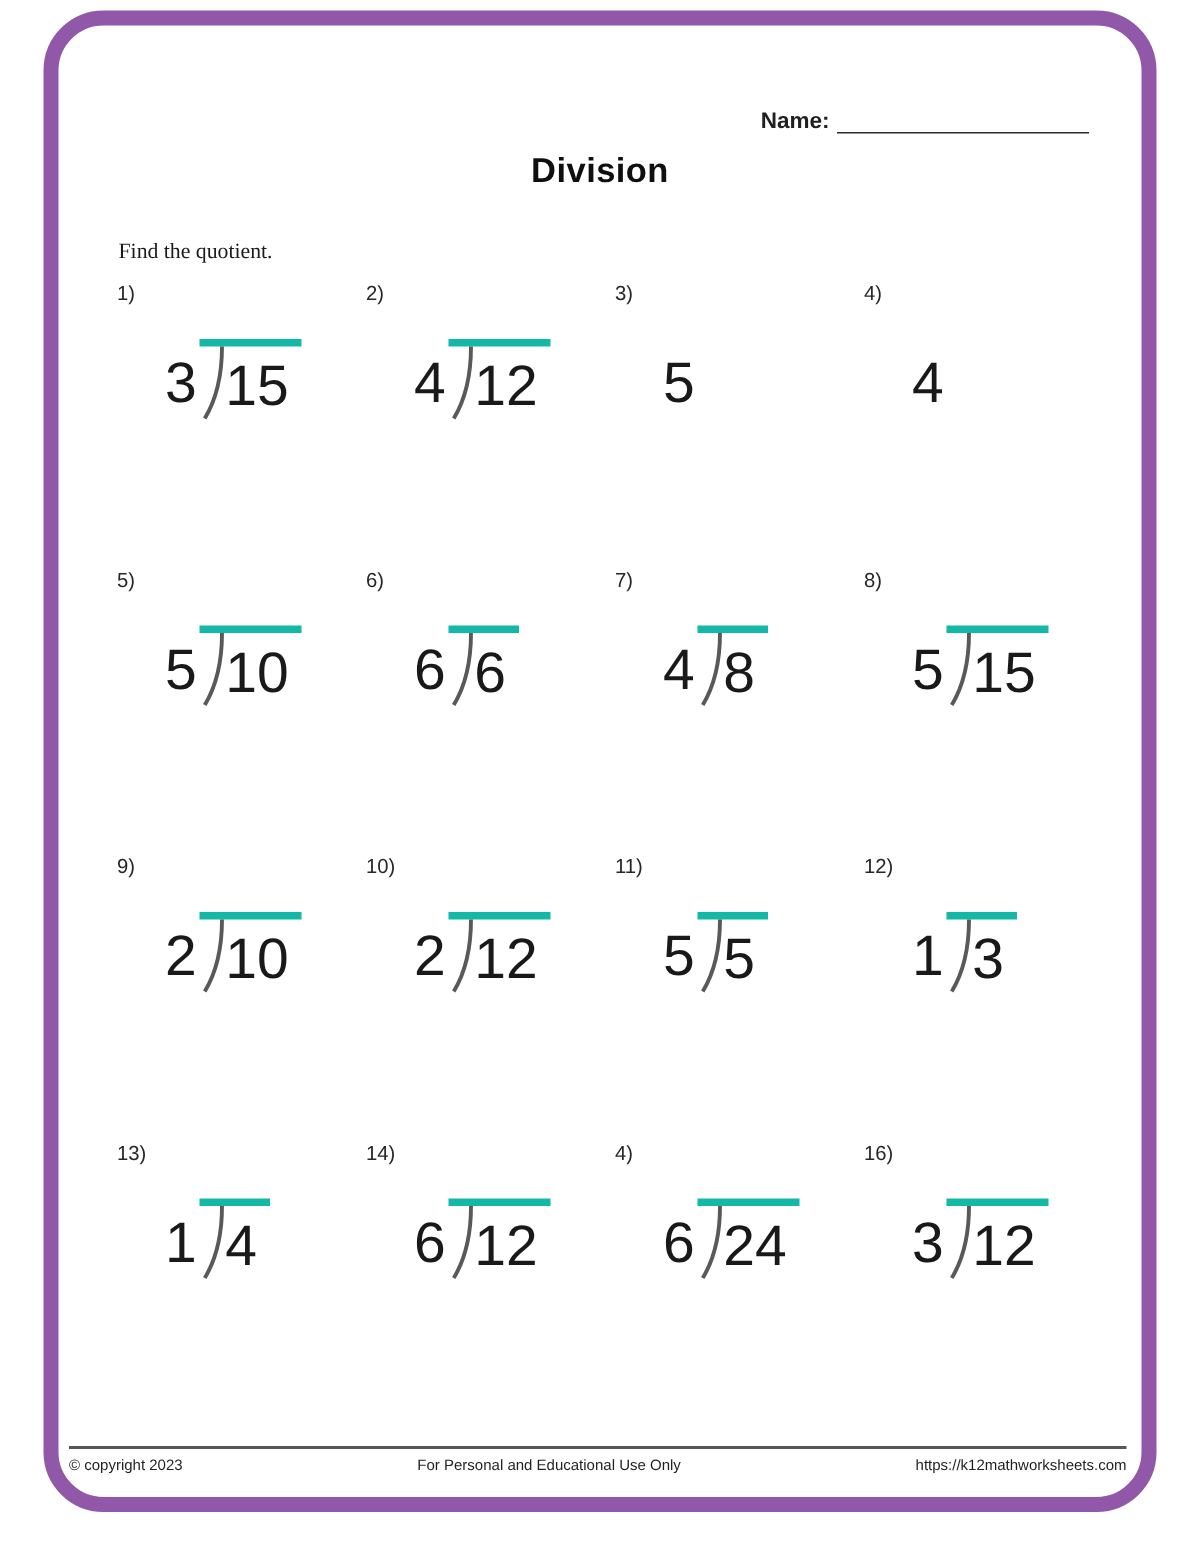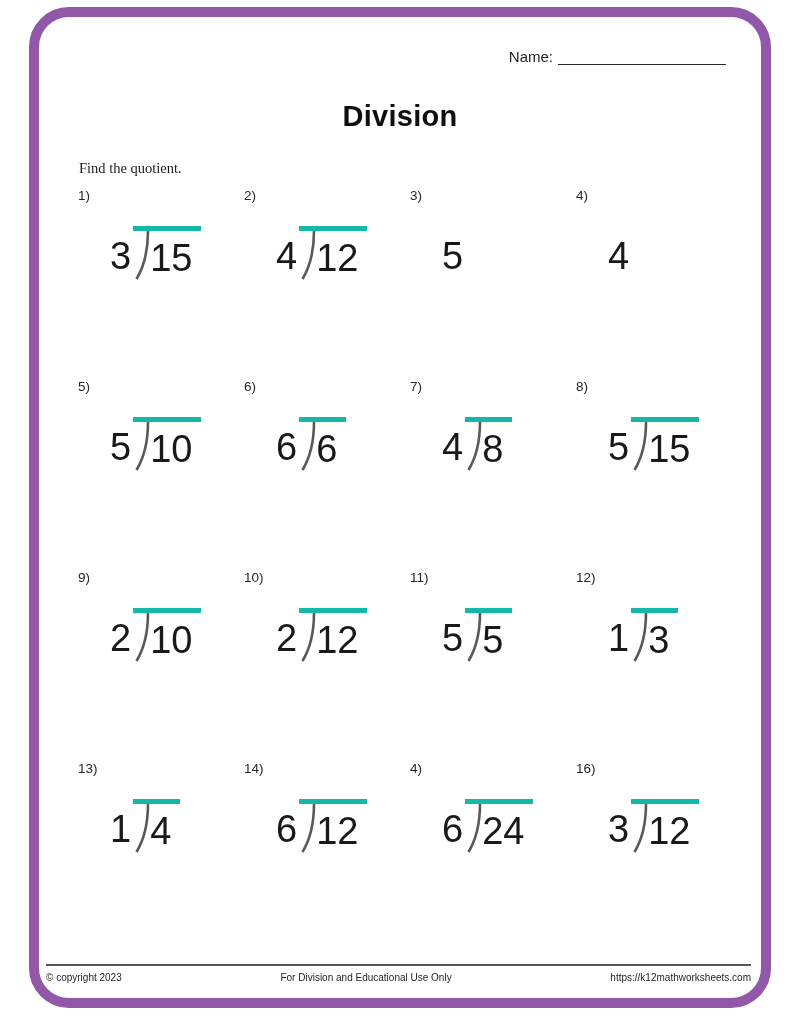--- a/index.html
+++ b/index.html
@@ -6,30 +6,31 @@
   body {
     width:800px; height:1035px; position:relative; overflow:hidden;
     font-family:"Liberation Sans", sans-serif; color:#1c1c1c;
   }
   .frame {
     position:absolute; left:29px; top:7px; width:742px; height:1001px;
     box-sizing:border-box; border:10px solid #9157A8; border-radius:40px;
     background:transparent;
   }
   .name-row {
-    position:absolute; top:48px; right:74px; font-size:15px; color:#1f1f1f;
+    position:absolute; top:72px; right:74px; font-size:15px; color:#1f1f1f;
     white-space:nowrap;
+    font-weight:bold;
   }
   .name-line {
     display:inline-block; width:168px; height:15px; margin-left:5px;
     border-bottom:1.6px solid #2b2b2b; vertical-align:bottom;
   }
   .title {
     position:absolute; top:100px; left:0; width:800px; text-align:center;
-    font-size:29px; font-weight:bold; color:#0f0f0f; letter-spacing:0.3px;
+    font-size:23px; font-weight:bold; color:#0f0f0f; letter-spacing:0.3px;
   }
   .instruction {
     position:absolute; top:160px; left:79px; font-size:14.5px; color:#1a1a1a;font-family:Liberation Serif, serif;
   }
   .problems {
     position:absolute; top:188px; left:78px; width:672px;
     display:grid; grid-template-columns:repeat(4, 166px); grid-auto-rows:191px;
   }
   .prob-num { font-size:13.5px; color:#262626; }
   .division {
@@ -223,15 +224,15 @@
             <path d="M2.5 49 Q14 30 14 1"></path>
           </svg><span class="dividend">12</span></span>
     </div>
   </div>
 
 </div>
 
 <div class="footer-rule"></div>
 <div class="footer">
   <span>© copyright 2023</span>
-  <span>For Division and Educational Use Only</span>
+  <span>For Personal and Educational Use Only</span>
   <span>https://k12mathworksheets.com</span>
 </div>
 
 </body></html>

